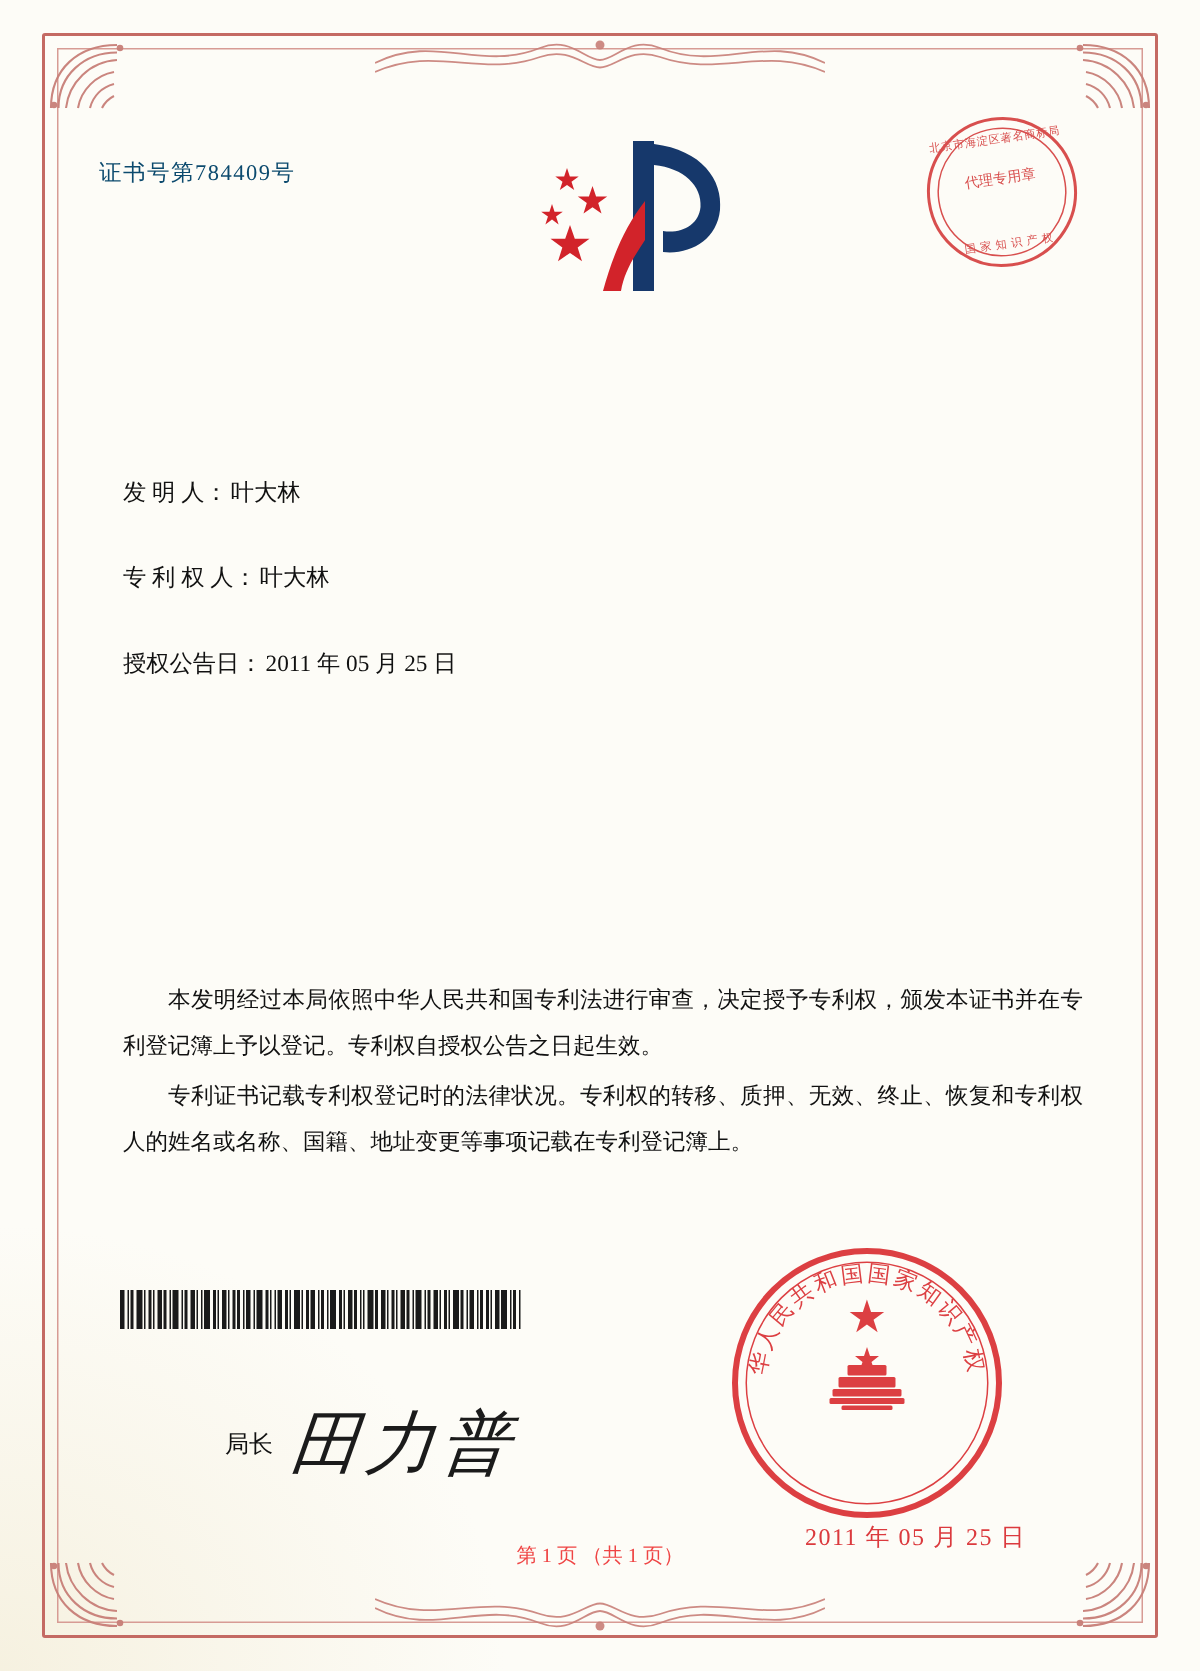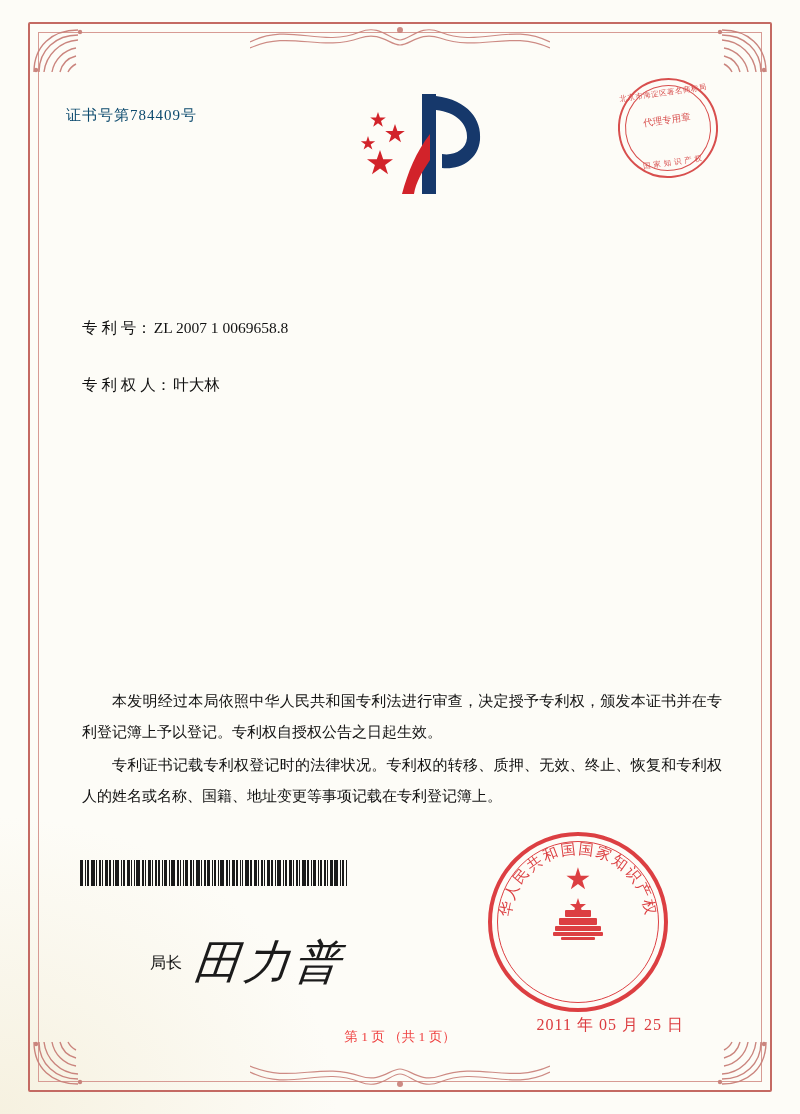--- a/index.html
+++ b/index.html
@@ -153,21 +153,20 @@
 
   .body-text {
     position: absolute;
     left: 22px;
     right: 18px;
     top: 592px;
     font-size: 15px;
     line-height: 31px;
     color: #111;
     text-align: justify;
-    margin-top: 34px;
   }
   .body-text p {
     margin: 0 0 2px 0;
     text-indent: 30px;
   }
 
   
   .barcode {
     position: absolute;
     left: 20px;
@@ -391,24 +390,27 @@
         <path d="M72,4 L86,4 L86,104 L72,104 Z" fill="#16386b"></path>
         <path d="M86,6 C118,10 132,30 130,50 C128,70 110,80 92,78 L92,64 C104,66 116,60 117,48 C118,34 106,22 86,20 Z" fill="#16386b"></path>
 
         <path d="M52,104 C58,82 66,62 80,44 L80,70 C72,82 66,92 64,104 Z" fill="#d2232a"></path>
       </svg>
     </div>
 
 
     <div class="fields">
       <div class="field">
-        <span class="lbl">专 利 号：</span><span class="val">ZL 2007 1 0069658.8</span>
+        <span class="lbl">发 明 人：</span><span class="val">叶大林</span>
       </div>
       <div class="field">
         <span class="lbl">专 利 权 人：</span><span class="val">叶大林</span>
+      </div>
+      <div class="field">
+        <span class="lbl">授权公告日：</span><span class="val">2011 年 05 月 25 日</span>
       </div>
     </div>
 
     <div class="body-text">
       <p>本发明经过本局依照中华人民共和国专利法进行审查，决定授予专利权，颁发本证书并在专利登记簿上予以登记。专利权自授权公告之日起生效。</p>
       <p>专利证书记载专利权登记时的法律状况。专利权的转移、质押、无效、终止、恢复和专利权人的姓名或名称、国籍、地址变更等事项记载在专利登记簿上。</p>
     </div>
 
     <div class="barcode">
       <i style="width:3px"></i>

